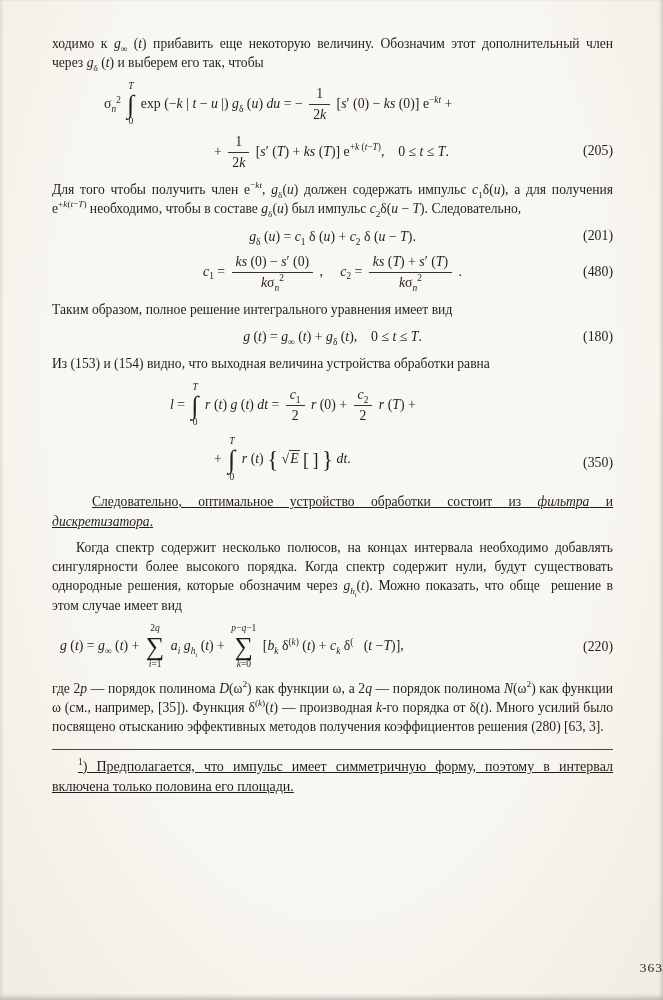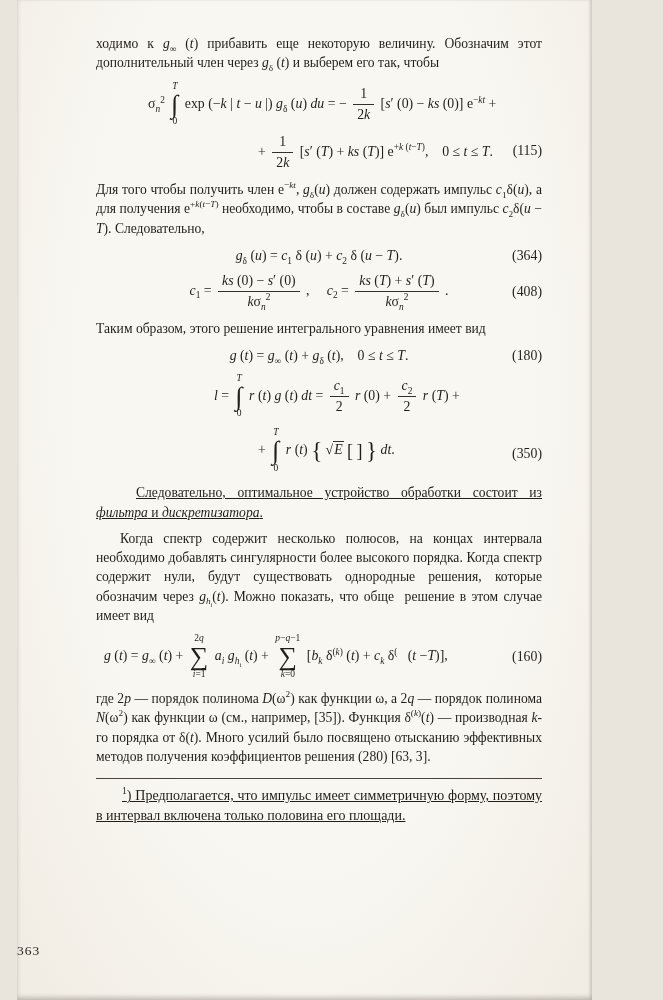--- a/index.html
+++ b/index.html
@@ -5,26 +5,25 @@
   * { box-sizing: border-box; }
   html, body { margin: 0; padding: 0; }
   body {
     width: 663px; height: 1000px;
     font-family: "Liberation Serif", "DejaVu Serif", serif;
     color: #211e1a;
     background: #e9e5dd;
   }
   .page {
     position: relative;
-    width: 575px; height: 1000px;
-    padding: 34px 50px 18px 79px;
+    width: 663px; height: 1000px;
+    padding: 34px 50px 18px 52px;
     overflow: hidden;
     background: radial-gradient(ellipse at 50% 38%, #f9f7f2 55%, #f0ece3 100%);
     box-shadow: inset 0 -3px 4px rgba(50,42,32,.22), inset -2px 0 3px rgba(50,42,32,.10);
-    margin-left: 17px;
   }
   .body-text p {
     margin: 0 0 3px 0;
     font-size: 13.6px;
     line-height: 1.42;
     text-align: justify;
   }
   p.ind    { text-indent: 24px; }
   p.ind-lg { text-indent: 40px; text-decoration: underline; }
   p.sp-top { margin-top: 7px; }
@@ -61,62 +60,63 @@
   brc { font-size: 23px; vertical-align: middle; }
   brk { font-size: 18px; vertical-align: middle; }
   sub, sup { font-size: 68%; line-height: 0; }
 
   .footnote-rule { border: 0; border-top: 1px solid #4a443c; margin: 12px 0 7px; }
   .footnote {
     font-size: 14px; line-height: 1.42;
     text-align: justify; text-indent: 26px; margin: 0; text-decoration: underline;
   }
   .page-number {
-    position: absolute; left: 0; right: 0; bottom: 41px;
-    text-align: left; font-size: 13.5px; letter-spacing: 1px;
+    position: absolute; left: 0; right: 0; bottom: 24px;
+    text-align: right; font-size: 13.5px; letter-spacing: 1px;
   }
 </style>
 </head>
 <body>
 
 <div class="page">
   <div class="body-text">
 
     <p>ходимо к <i>g</i><sub>∞</sub> (<i>t</i>) прибавить еще некоторую величину. Обозначим этот дополнительный член через <i>g</i><sub>δ</sub> (<i>t</i>) и выберем его так, чтобы</p>
 
     <div class="equation eq275">
       <div class="eq-line l1">σ<sub><i>n</i></sub><sup>2</sup> <bigop>
             <lim><i>T</i></lim>
             <opg>∫</opg>
             <lim>0</lim>
           </bigop> exp (−<i>k</i> | <i>t</i> − <i>u</i> |) <i>g</i><sub>δ</sub> (<i>u</i>) <i>du</i> = − <frac><fn>1</fn><fd>2<i>k</i></fd></frac> [<i>s</i>′ (0) − <i>ks</i> (0)] e<sup>−<i>kt</i></sup> +</div>
       <div class="eq-line l2">+ <frac><fn>1</fn><fd>2<i>k</i></fd></frac> [<i>s</i>′ (<i>T</i>) + <i>ks</i> (<i>T</i>)] e<sup>+<i>k</i> (<i>t</i>−<i>T</i>)</sup>, &nbsp;&nbsp; 0 ≤ <i>t</i> ≤ <i>T</i>.</div>
-      <span class="eq-num bottom">(115)</span>
+      <span class="eq-num bottom">(205)</span>
     </div>
 
     <p>Для того чтобы получить член e<sup>−<i>kt</i></sup>, <i>g</i><sub>δ</sub>(<i>u</i>) должен содержать импульс <i>c</i><sub>1</sub>δ(<i>u</i>), а для получения e<sup>+<i>k</i>(<i>t</i>−<i>T</i>)</sup> необходимо, чтобы в составе <i>g</i><sub>δ</sub>(<i>u</i>) был импульс <i>c</i><sub>2</sub>δ(<i>u</i> − <i>T</i>). Следовательно,</p>
 
     <div class="equation">
       <div class="eq-line"><i>g</i><sub>δ</sub> (<i>u</i>) = <i>c</i><sub>1</sub> δ (<i>u</i>) + <i>c</i><sub>2</sub> δ (<i>u</i> − <i>T</i>).</div>
-      <span class="eq-num">(364)</span>
+      <span class="eq-num">(201)</span>
     </div>
 
 
     <div class="equation">
       <div class="eq-line"><i>c</i><sub>1</sub> = <frac><fn><i>ks</i> (0) − <i>s</i>′ (0)</fn><fd><i>k</i>σ<sub><i>n</i></sub><sup>2</sup></fd></frac> , &nbsp;&nbsp;&nbsp; <i>c</i><sub>2</sub> = <frac><fn><i>ks</i> (<i>T</i>) + <i>s</i>′ (<i>T</i>)</fn><fd><i>k</i>σ<sub><i>n</i></sub><sup>2</sup></fd></frac> .</div>
-      <span class="eq-num">(408)</span>
+      <span class="eq-num">(480)</span>
     </div>
 
-    <p>Таким образом, этого решение интегрального уравнения имеет вид</p>
+    <p>Таким образом, полное решение интегрального уравнения имеет вид</p>
 
     <div class="equation">
       <div class="eq-line"><i>g</i> (<i>t</i>) = <i>g</i><sub>∞</sub> (<i>t</i>) + <i>g</i><sub>δ</sub> (<i>t</i>), &nbsp;&nbsp; 0 ≤ <i>t</i> ≤ <i>T</i>.</div>
       <span class="eq-num">(180)</span>
     </div>
 
+    <p>Из (153) и (154) видно, что выходная величина устройства обработки равна</p>
 
     <div class="equation eq279">
       <div class="eq-line l1"><i>l</i> = <bigop>
             <lim><i>T</i></lim>
             <opg>∫</opg>
             <lim>0</lim>
           </bigop> <i>r</i> (<i>t</i>) <i>g</i> (<i>t</i>) <i>dt</i> = <frac><fn><i>c</i><sub>1</sub></fn><fd>2</fd></frac> <i>r</i> (0) + <frac><fn><i>c</i><sub>2</sub></fn><fd>2</fd></frac> <i>r</i> (<i>T</i>) +</div>
       <div class="eq-line l2">+ <bigop>
             <lim><i>T</i></lim>
             <opg>∫</opg>
@@ -133,21 +133,21 @@
     <div class="equation eq280">
       <div class="eq-line"><i>g</i> (<i>t</i>) = <i>g</i><sub>∞</sub> (<i>t</i>) + <bigop>
             <lim>2<i>q</i></lim>
             <opg>∑</opg>
             <lim><i>i</i>=1</lim>
           </bigop> <i>a<sub>i</sub></i> <i>g</i><sub><i>h<sub>i</sub></i></sub> (<i>t</i>) + <bigop>
             <lim><i>p</i>−<i>q</i>−1</lim>
             <opg>∑</opg>
             <lim><i>k</i>=0</lim>
           </bigop> [<i>b<sub>k</sub></i> δ<sup>(<i>k</i>)</sup> (<i>t</i>) + <i>c<sub>k</sub></i> δ<sup>(</sup>&nbsp;&nbsp; (<i>t</i> −<i>T</i>)],</div>
-      <span class="eq-num">(160)</span>
+      <span class="eq-num">(220)</span>
     </div>
 
     <p>где 2<i>p</i> — порядок полинома <i>D</i>(ω<sup>2</sup>) как функции ω, а 2<i>q</i> — порядок полинома <i>N</i>(ω<sup>2</sup>) как функции ω (см., например, [35]). Функция δ<sup>(<i>k</i>)</sup>(<i>t</i>) — производная <i>k</i>-го порядка от δ(<i>t</i>). Много усилий было посвящено отысканию эффективных методов получения коэффициентов решения (280) [63, 3].</p>
 
   </div>
 
   <hr class="footnote-rule">
   <p class="footnote"><sup>1</sup>) Предполагается, что импульс имеет симметричную форму, поэтому в интервал включена только половина его площади.</p>
 
   <div class="page-number">363</div>

